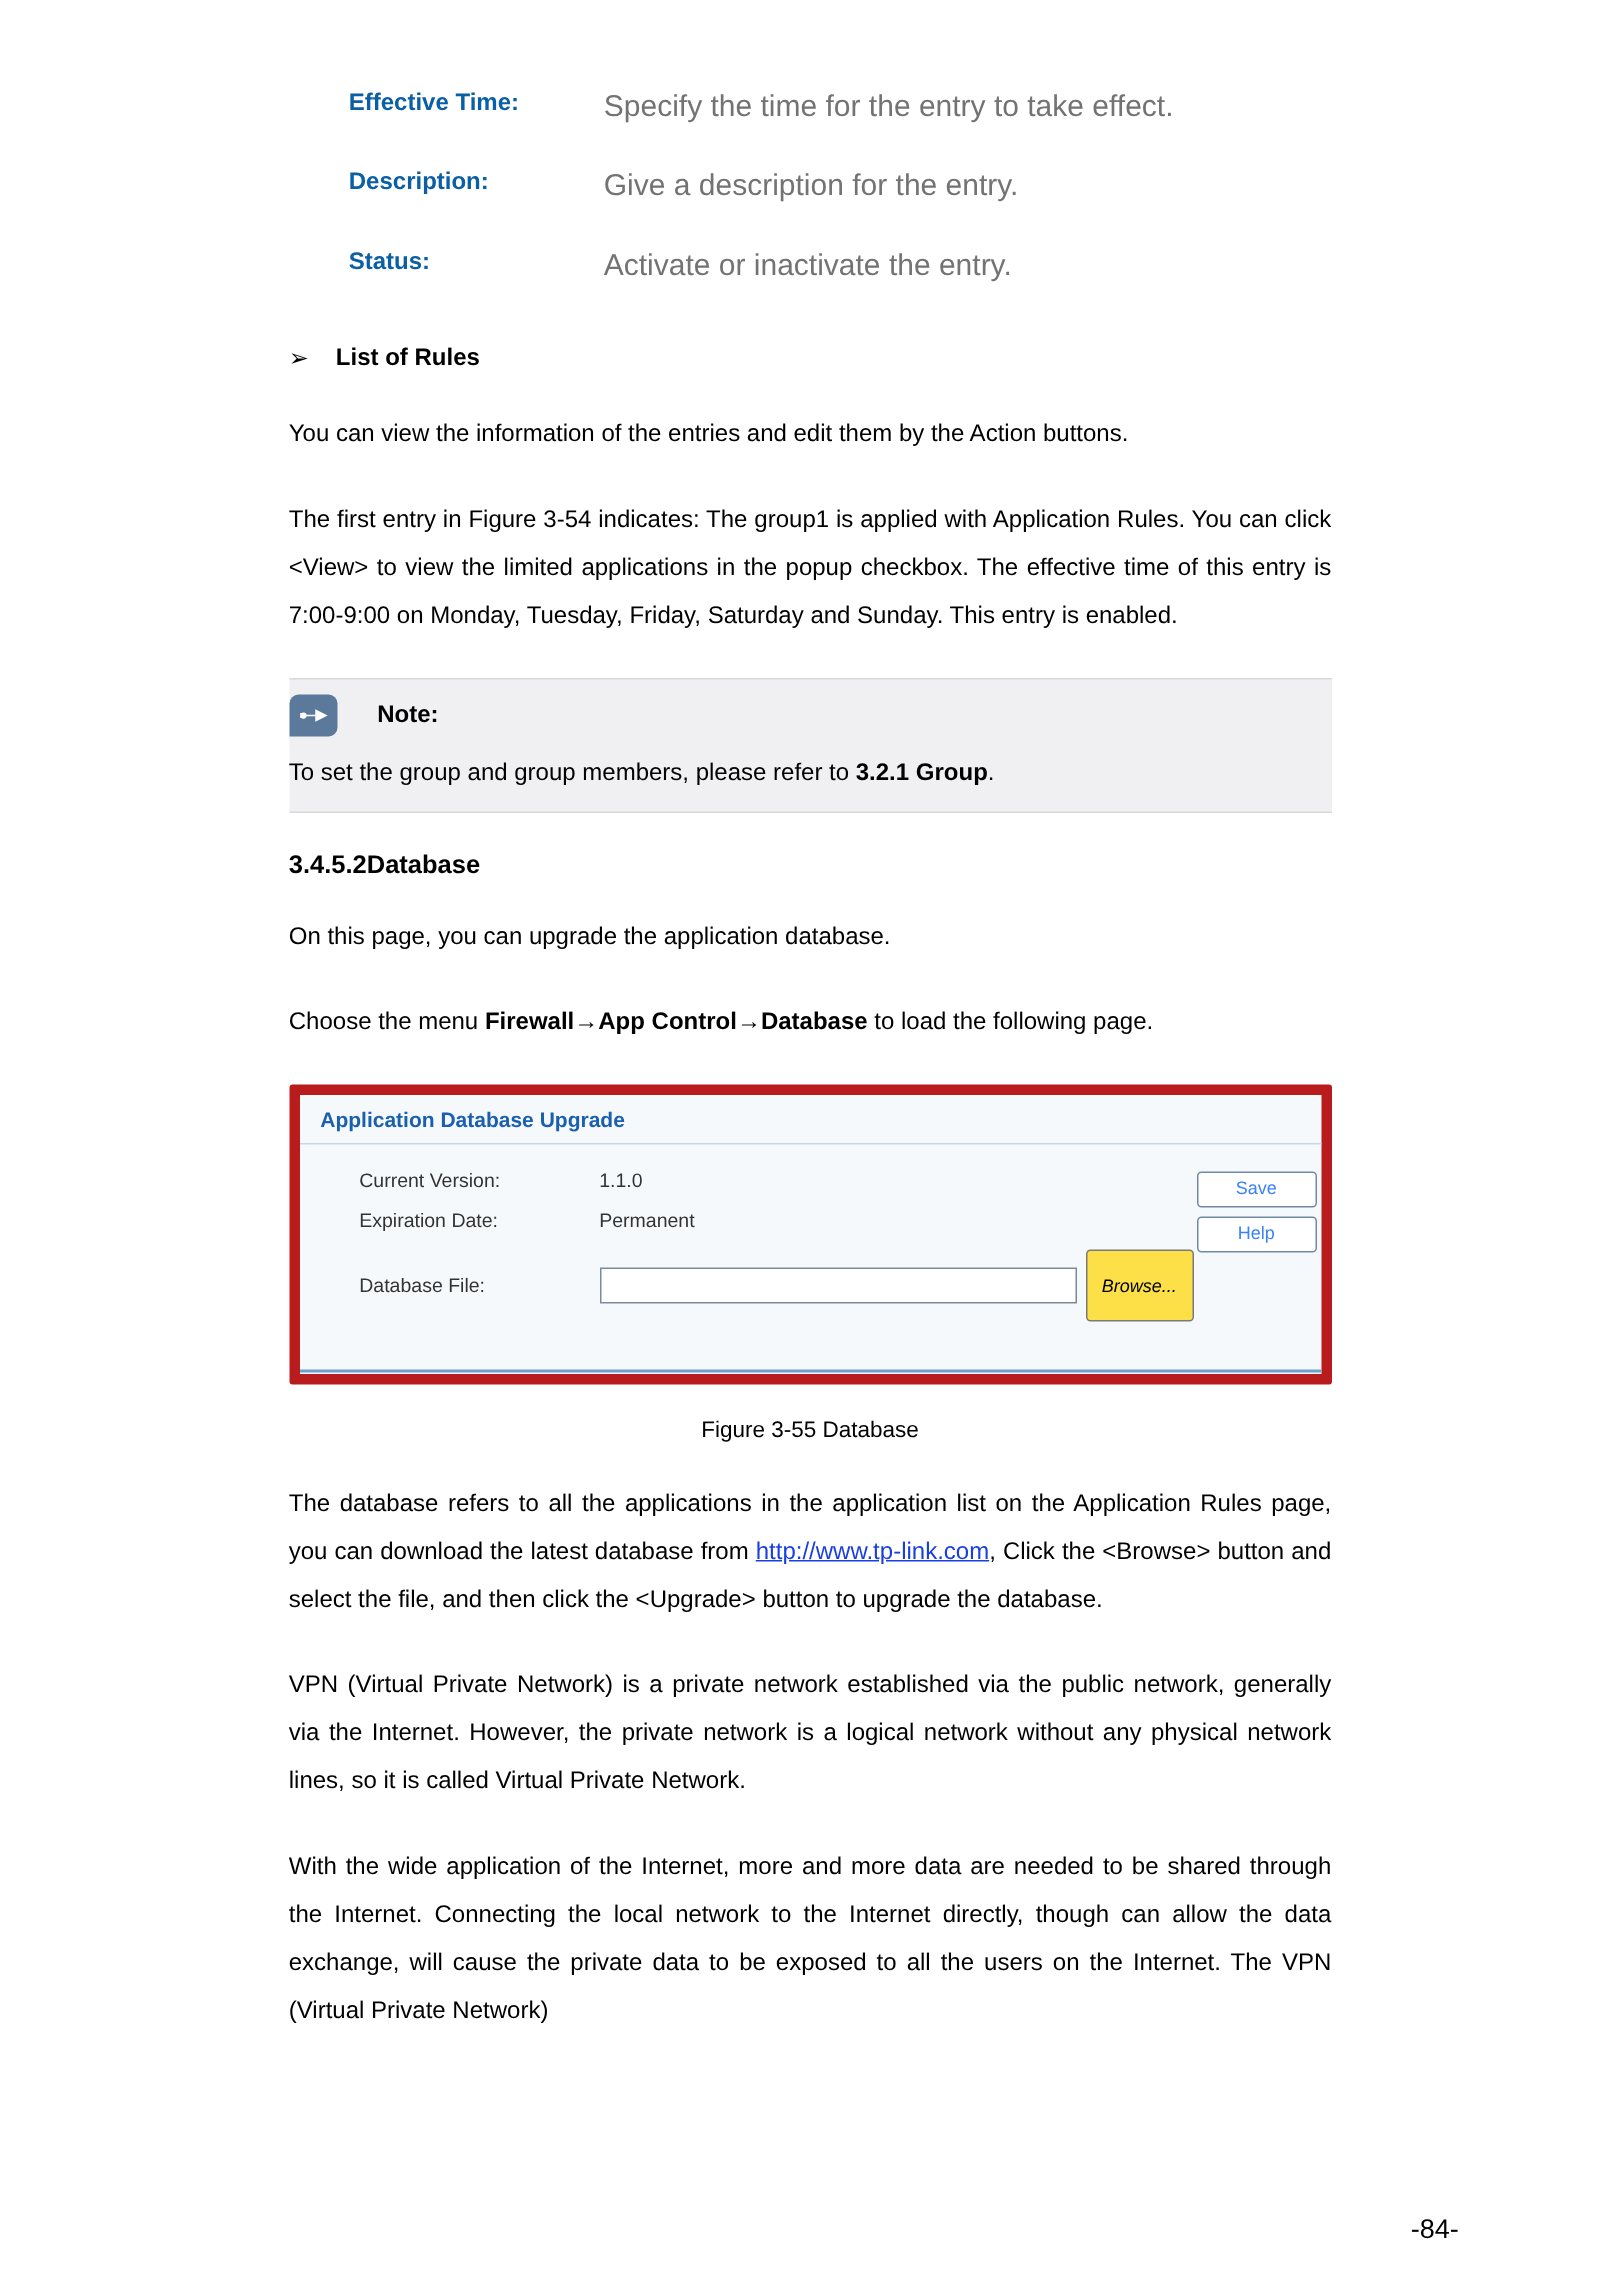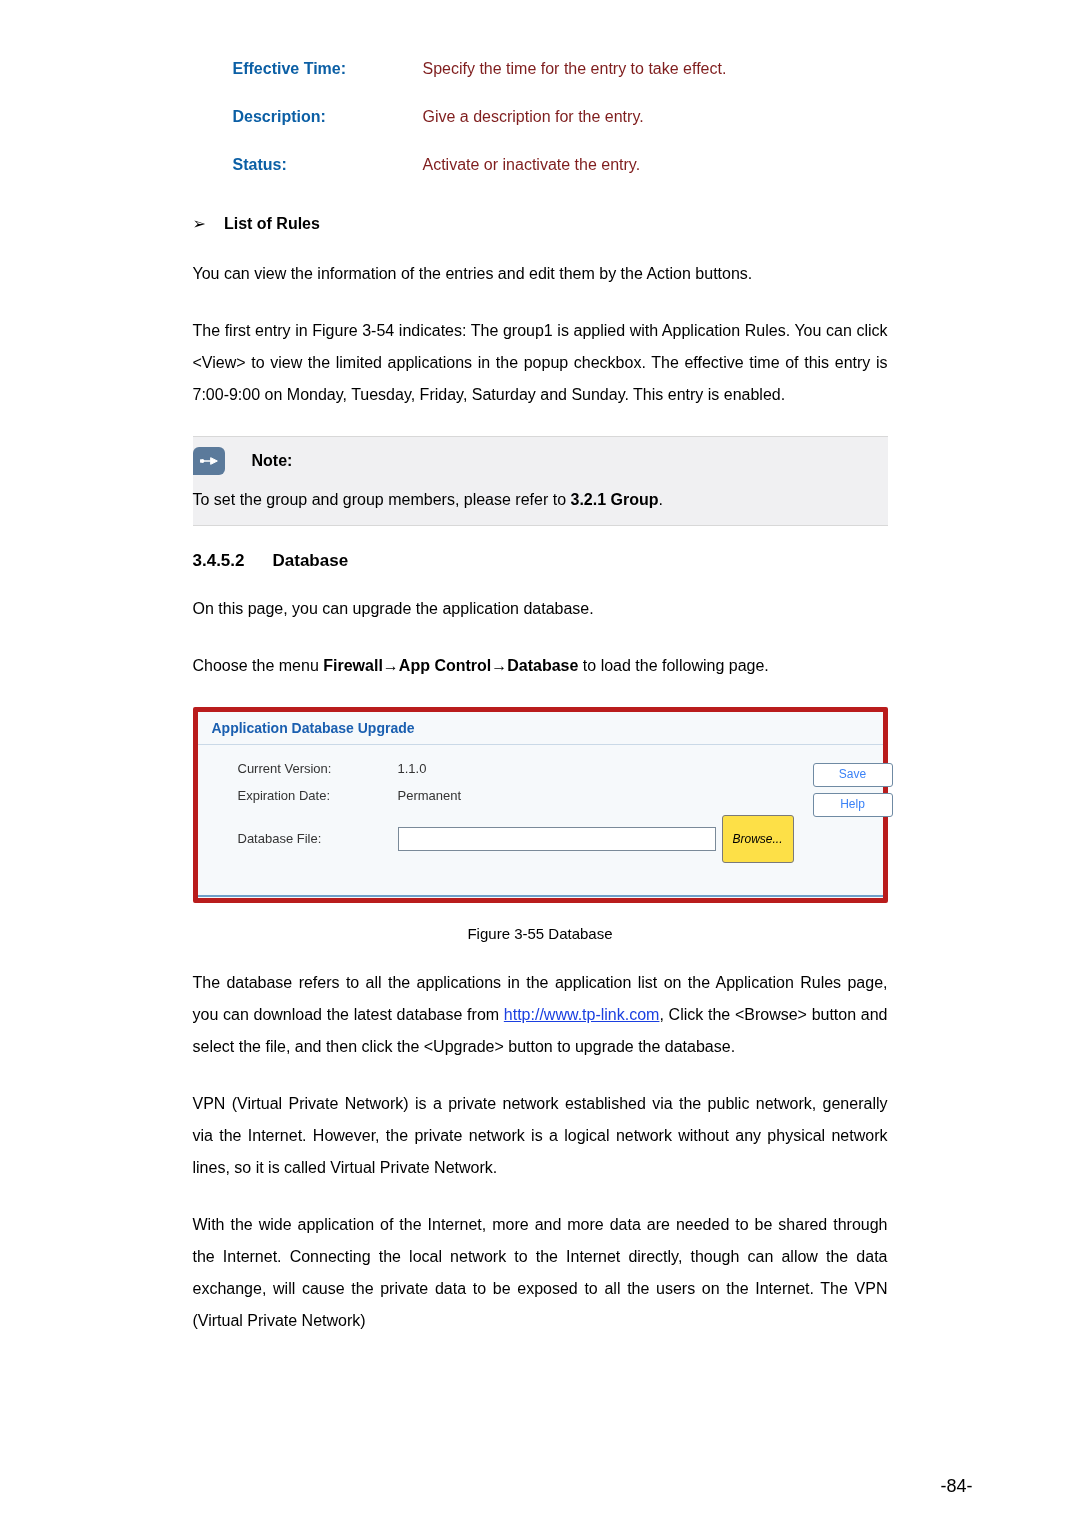--- a/index.html
+++ b/index.html
@@ -25,23 +25,22 @@
     display: flex;
     margin-bottom: 30px;
   }
   .def-label {
     width: 170px;
     color: #0b5fa5;
     font-weight: bold;
     font-size: 16px;
   }
   .def-value {
-    font-size: 16px;
-    color: #7f1d1d;
-    margin-left: 20px;
+    font-size: 20px;
+    color: #737373;
   }
   .bullet-row {
     display: flex;
     align-items: center;
     margin-bottom: 25px;
     margin-left: 0;
   }
   .bullet-arrow {
     font-size: 16px;
     margin-right: 18px;
@@ -90,55 +89,54 @@
   .note-body {
     font-size: 16px;
     line-height: 1.6;
   }
   .h4 {
     font-weight: bold;
     font-size: 17px;
     margin-bottom: 22px;
   }
   .h4-num {
-    margin-right: 28px;
   }
   .h2 {
     font-weight: bold;
     font-size: 26px;
     margin: 15px 0 22px 0;
   }
   .h2-num {
     margin-right: 18px;
   }
   .breadcrumb-strong {
     font-weight: bold;
   }
   .link {
     color: #1a3fe0;
     text-decoration: underline;
   }
   .ui-panel {
     background: #f6f9fb;
-    border: 5px solid #b91c1c;
+    border: 7px solid #b91c1c;
     border-radius: 2px;
     margin-bottom: 10px;
   }
   .ui-panel-title {
     color: #1a5fb0;
     font-weight: bold;
     font-size: 14px;
     padding: 8px 14px 8px 14px;
     border-bottom: 1px solid #cad9e7;
     font-family: Tahoma, Arial, sans-serif;
   }
   .ui-panel-body {
     padding: 16px 20px 20px 40px;
     display: flex;
-    gap: 19px;
+    gap: 2px;
     font-family: Tahoma, Arial, sans-serif;
   }
   .ui-form {
     flex: 1;
     font-size: 13px;
   }
   .ui-form-row {
     display: flex;
     align-items: center;
     margin-bottom: 12px;

